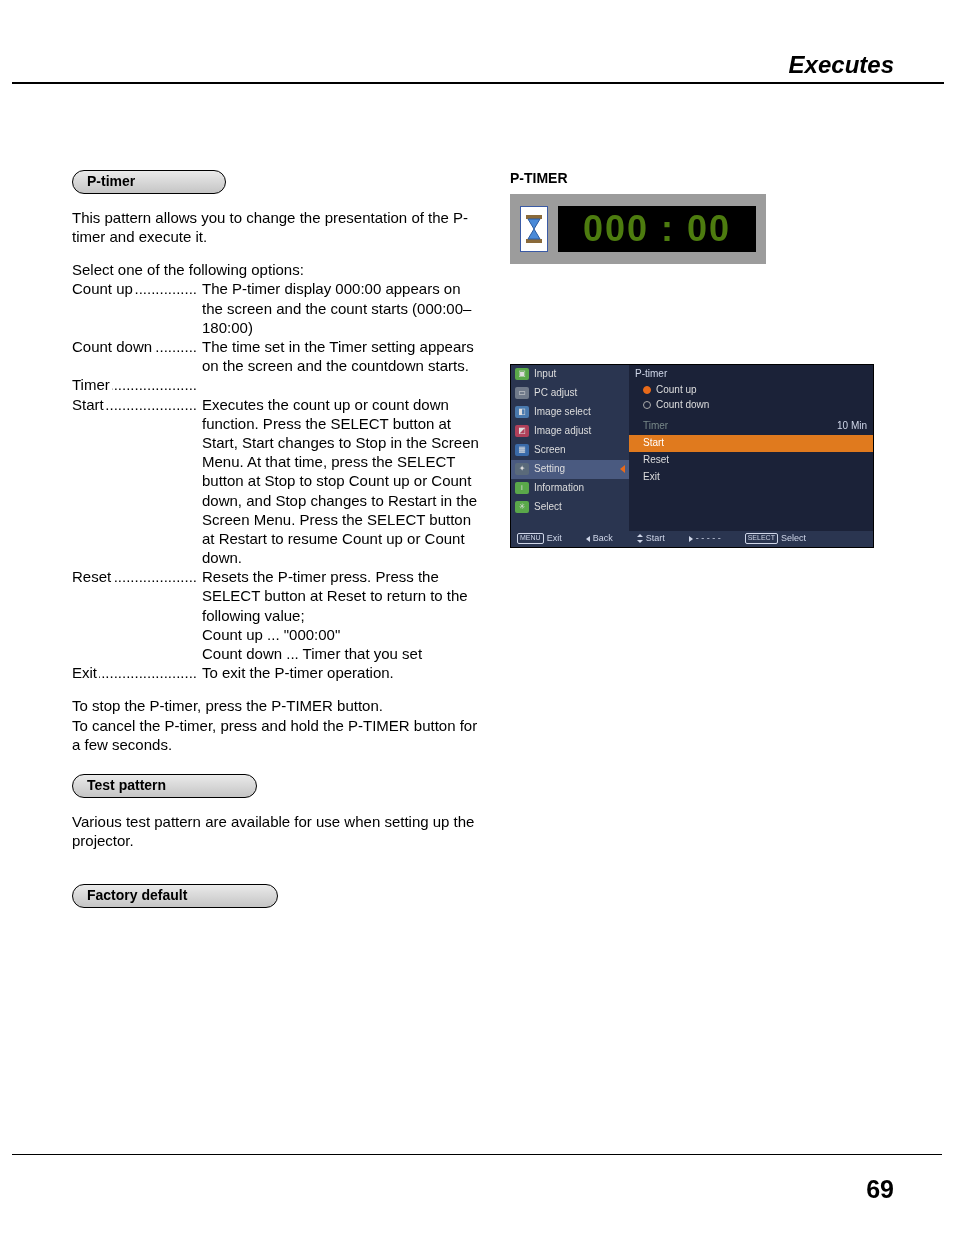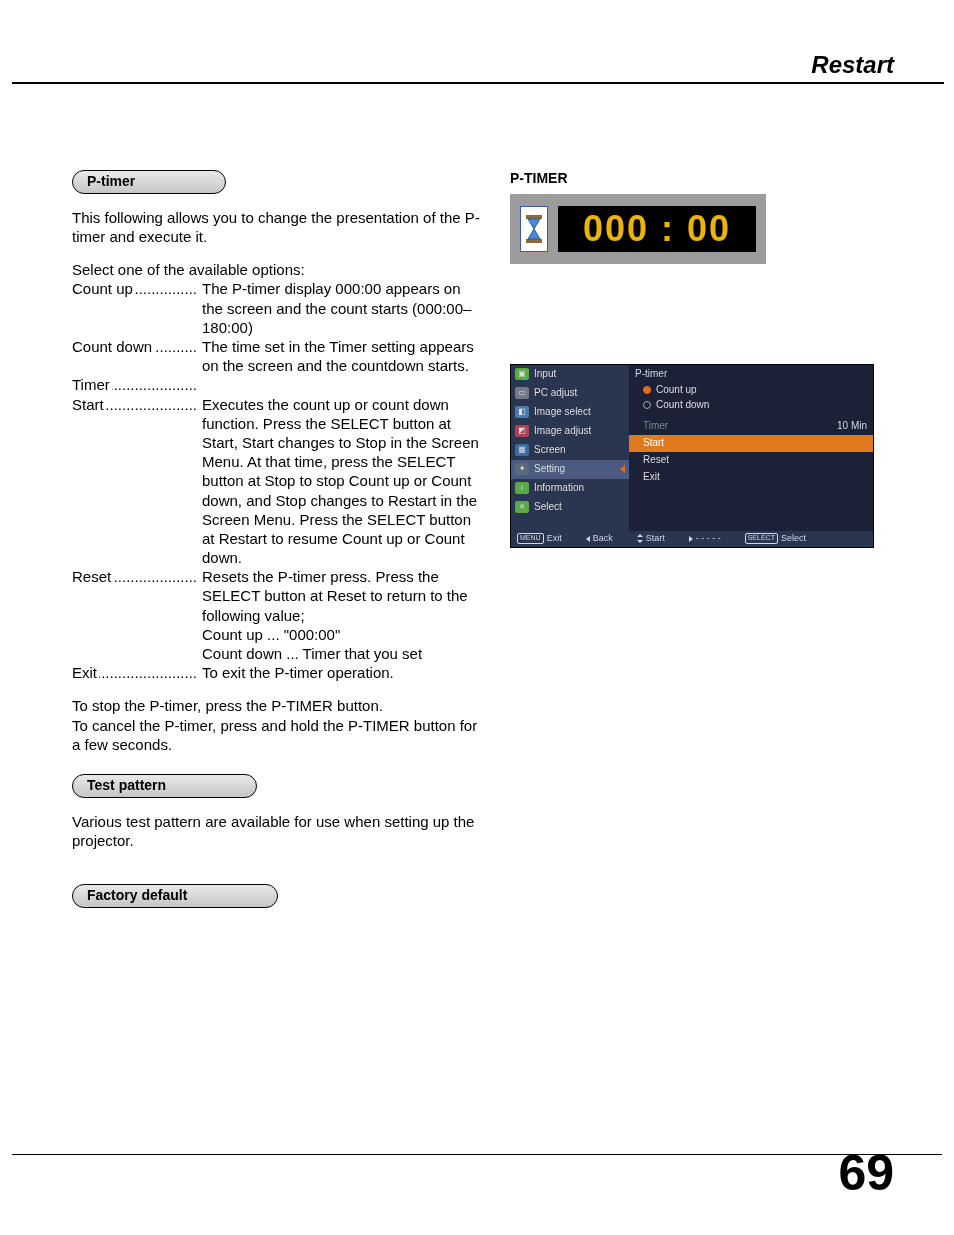--- a/index.html
+++ b/index.html
@@ -127,21 +127,21 @@
     background: #fff;
     border: 1px solid #3a5aa5;
     display: flex;
     align-items: center;
     justify-content: center;
   }
   .hourglass svg { display: block; }
   .timer-readout {
     flex: 1;
     background: #000;
-    color: #eab308;
+    color: #4d7c0f;
     font-size: 36px;
     font-weight: bold;
     text-align: center;
     letter-spacing: 2px;
     padding: 0 6px;
     font-family: Arial, sans-serif;
   }
 
   .osd {
     width: 362px;
@@ -255,48 +255,48 @@
     border-left: 3px solid transparent;
     border-right: 3px solid transparent;
   }
   .updn .u { border-bottom: 3px solid #cfd6e8; }
   .updn .d { border-top: 3px solid #cfd6e8; }
 
   .page-number {
     position: absolute;
     right: 60px;
     bottom: 30px;
-    font-size: 50px;
+    font-size: 25px;
     font-weight: bold;
   }
   .footer-rule {
     position: absolute;
     left: 12px;
     right: 12px;
     bottom: 80px;
     height: 1.5px;
     background: #000;
   }
 </style>
 </head>
 <body>
 
 <div class="page">
 
   <div class="header-area">
-    <div class="header-title">Restart</div>
+    <div class="header-title">Executes</div>
     <div class="header-rule"></div>
   </div>
 
   <div class="content">
     <div class="col-left">
 
       <div class="pill">P-timer</div>
-      <div class="para">This following allows you to change the presentation of the P-timer and execute it.</div>
-      <div>Select one of the available options:</div>
+      <div class="para">This pattern allows you to change the presentation of the P-timer and execute it.</div>
+      <div>Select one of the following options:</div>
 
       <div class="definitions">
         <div class="def-row">
           <div class="def-term"><span class="dots">...............................</span><span class="term-txt">Count up</span></div>
           <div class="def-val">The P-timer display 000:00 appears on the screen and the count starts (000:00–180:00)</div>
         </div>
         <div class="def-row">
           <div class="def-term"><span class="dots">...............................</span><span class="term-txt">Count down</span></div>
           <div class="def-val">The time set in the Timer setting appears on the screen and the countdown starts.</div>
         </div>

